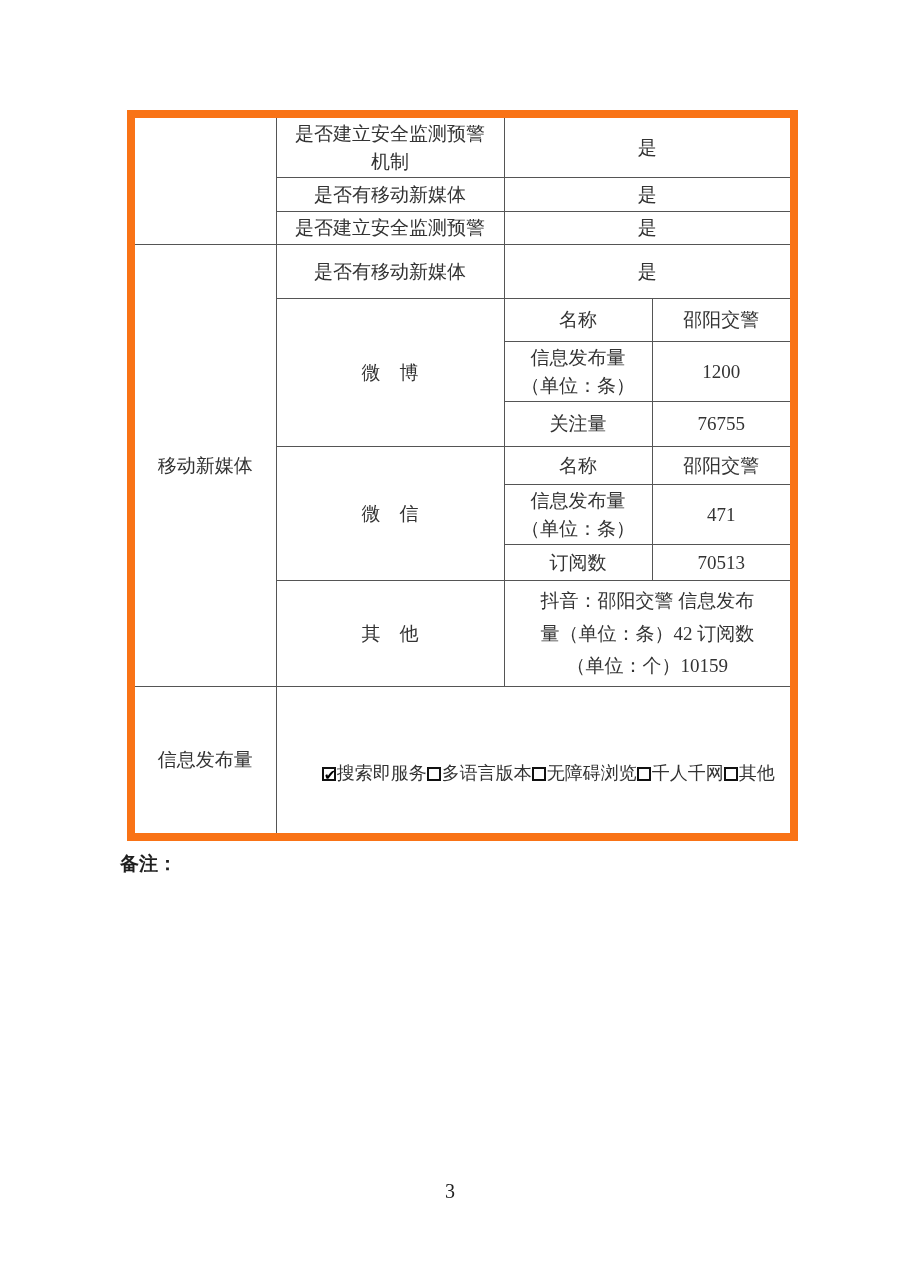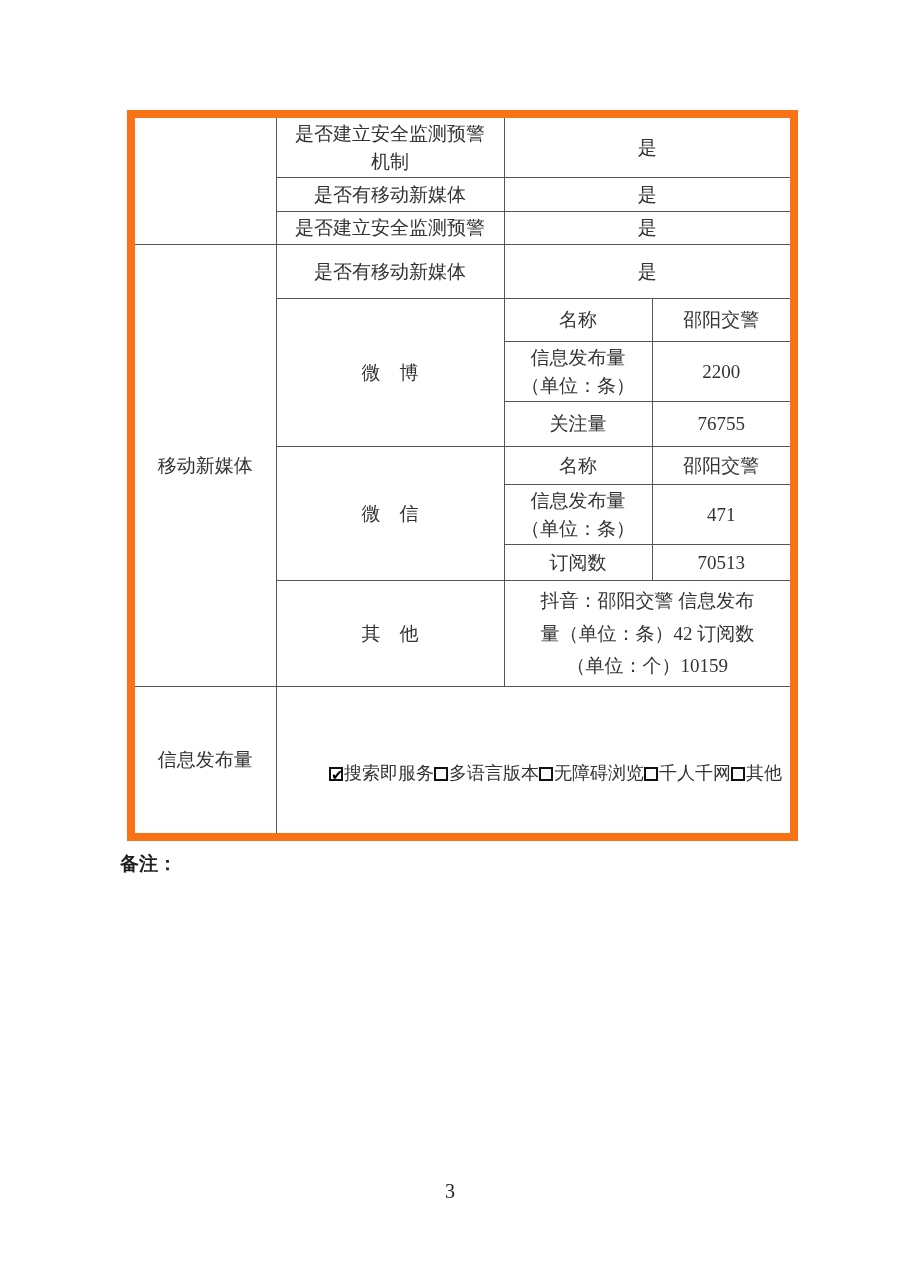--- a/index.html
+++ b/index.html
@@ -26,21 +26,21 @@
     vertical-align: middle;
     padding: 2px 8px;
     white-space: pre-line;
     overflow: hidden;
   }
   td.other-value {
     padding: 4px 30px;
     line-height: 1.7;
   }
   td.innovation-cell {
-    text-align: right;
+    text-align: center;
     padding-left: 38px;
     font-size: 18px;
   }
   .opt { display: inline-block; white-space: nowrap; }
   .cb {
     display: inline-block;
     width: 14px; height: 14px;
     border: 2px solid #111111;
     vertical-align: -2px;
     margin-right: 1px;
@@ -104,21 +104,21 @@
       <td colspan="2">是</td>
     </tr>
     <tr style="height:43px">
       <td rowspan="3">微　博</td>
       <td>名称</td>
       <td>邵阳交警</td>
     </tr>
     <tr style="height:57px">
       <td>信息发布量
 （单位：条）</td>
-      <td>2200</td>
+      <td>1200</td>
     </tr>
     <tr style="height:45px">
       <td>关注量</td>
       <td>76755</td>
     </tr>
     <tr style="height:38px">
       <td rowspan="3">微　信</td>
       <td>名称</td>
       <td>邵阳交警</td>
     </tr>

